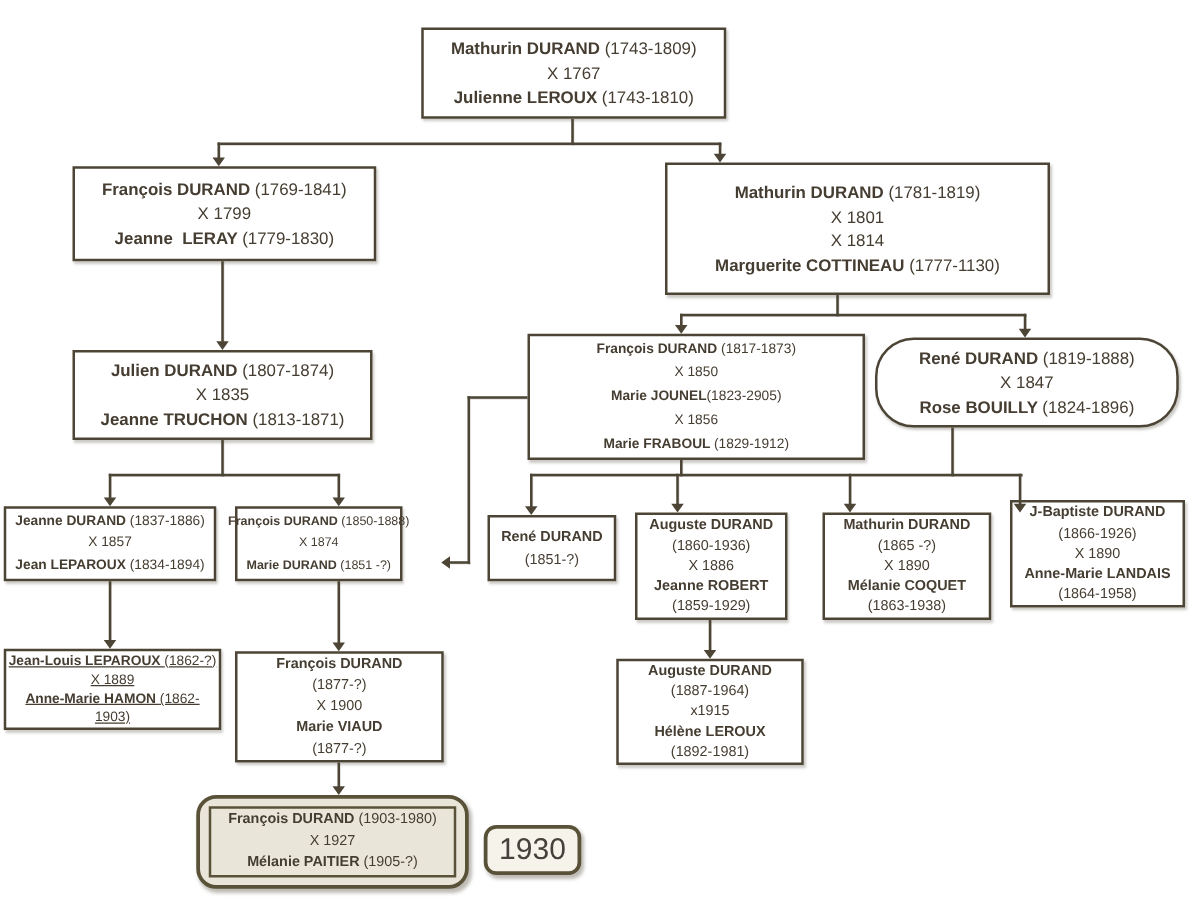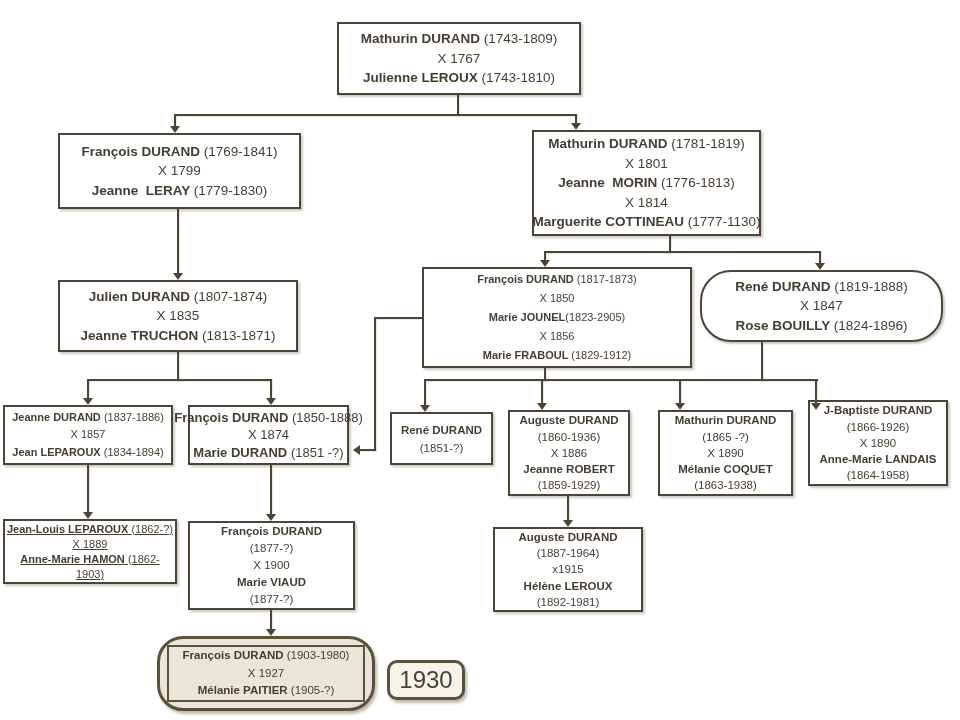--- a/index.html
+++ b/index.html
@@ -22,21 +22,21 @@
   .tline { white-space:pre; }
   .tline .b { font-weight:700; }
   .seg { position:absolute; background:#4c4435; box-shadow:0.5px 0.5px 0.5px rgba(110,104,92,0.3); }
   .arr { position:absolute; width:0; height:0; }
   .arr.down { border-left:5px solid transparent; border-right:5px solid transparent; border-top:7px solid #4c4435; }
   .arr.left { border-top:5px solid transparent; border-bottom:5px solid transparent; border-right:7px solid #4c4435; }
   .hl-outer {
     position:absolute;
     background:#e9e6d9;
     border:3px solid #595239;
-    border-radius:26px;
+    border-radius:16px;
     box-sizing:border-box;
     box-shadow:2px 3px 3px rgba(110,104,92,0.45);
   }
   .hl-inner {
     position:absolute; left:7px; top:6px; right:7px; bottom:6px;
     border:2px solid #595239;
     box-sizing:border-box;
     background:#e9e6d9;
     display:flex; flex-direction:column; justify-content:center; align-items:center;
     text-align:center;
@@ -62,24 +62,23 @@
       <div class="tline"><span>X 1767</span></div>
       <div class="tline"><span class="b">Julienne LEROUX </span><span>(1743-1810)</span></div>
     </div>
 
   <div class="pbox" style="left:58px; top:133px; width:243px; height:76px; font-size:13.5px; line-height:19.5px;">
       <div class="tline"><span class="b">François DURAND </span><span>(1769-1841)</span></div>
       <div class="tline"><span>X 1799</span></div>
       <div class="tline"><span class="b">Jeanne  LERAY </span><span>(1779-1830)</span></div>
     </div>
 
-  <div class="pbox" style="left:532px; top:130px; width:229px; height:106px; font-size:13.5px; line-height:19.5px;">
+  <div class="pbox" style="left:532px; top:130px; width:308px; height:106px; font-size:13.5px; line-height:19.5px;">
       <div class="tline"><span class="b">Mathurin DURAND </span><span>(1781-1819)</span></div>
       <div class="tline"><span>X 1801</span></div>
-      <div class="tline"><span class="b">Jeanne  MORIN </span><span>(1776-1813)</span></div>
       <div class="tline"><span>X 1814</span></div>
       <div class="tline"><span class="b">Marguerite COTTINEAU </span><span>(1777-1130)</span></div>
     </div>
 
   <div class="pbox" style="left:58px; top:280px; width:240px; height:72px; font-size:13.5px; line-height:19.5px;">
       <div class="tline"><span class="b">Julien DURAND </span><span>(1807-1874)</span></div>
       <div class="tline"><span>X 1835</span></div>
       <div class="tline"><span class="b">Jeanne TRUCHON </span><span>(1813-1871)</span></div>
     </div>
 
@@ -96,21 +95,21 @@
       <div class="tline"><span>X 1847</span></div>
       <div class="tline"><span class="b">Rose BOUILLY </span><span>(1824-1896)</span></div>
     </div>
 
   <div class="pbox" style="left:3px; top:405px; width:170px; height:60px; font-size:11px; line-height:17.5px;">
       <div class="tline"><span class="b">Jeanne DURAND </span><span>(1837-1886)</span></div>
       <div class="tline"><span>X 1857</span></div>
       <div class="tline"><span class="b">Jean LEPAROUX </span><span>(1834-1894)</span></div>
     </div>
 
-  <div class="pbox" style="left:188px; top:405px; width:161px; height:60px; font-size:13px; line-height:17.5px;">
+  <div class="pbox" style="left:188px; top:405px; width:134px; height:60px; font-size:10px; line-height:17.5px;">
       <div class="tline"><span class="b">François DURAND </span><span>(1850-1888)</span></div>
       <div class="tline"><span>X 1874</span></div>
       <div class="tline"><span class="b">Marie DURAND </span><span>(1851 -?)</span></div>
     </div>
 
   <div class="pbox" style="left:390px; top:412px; width:103px; height:53px; font-size:11.5px; line-height:18px;">
       <div class="tline"><span class="b">René DURAND</span></div>
       <div class="tline"><span>(1851-?)</span></div>
     </div>
 

